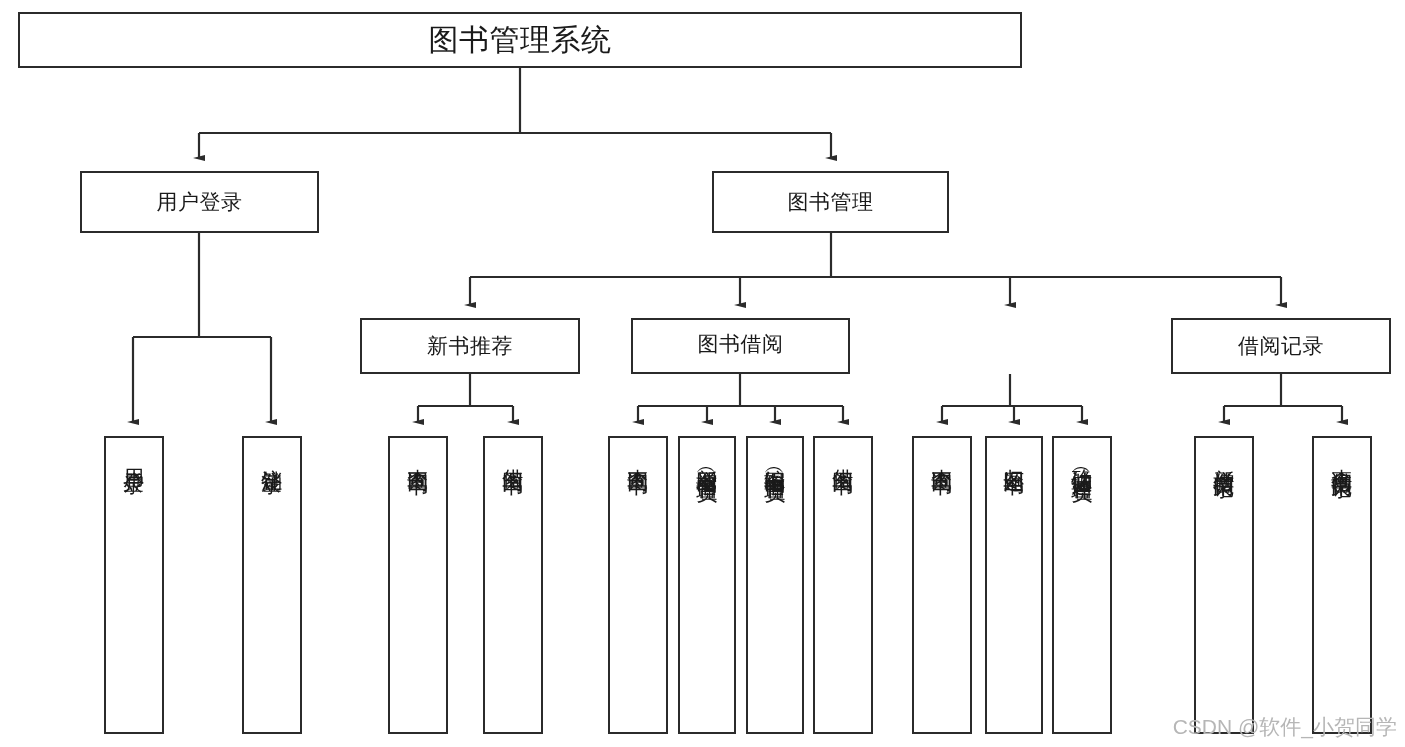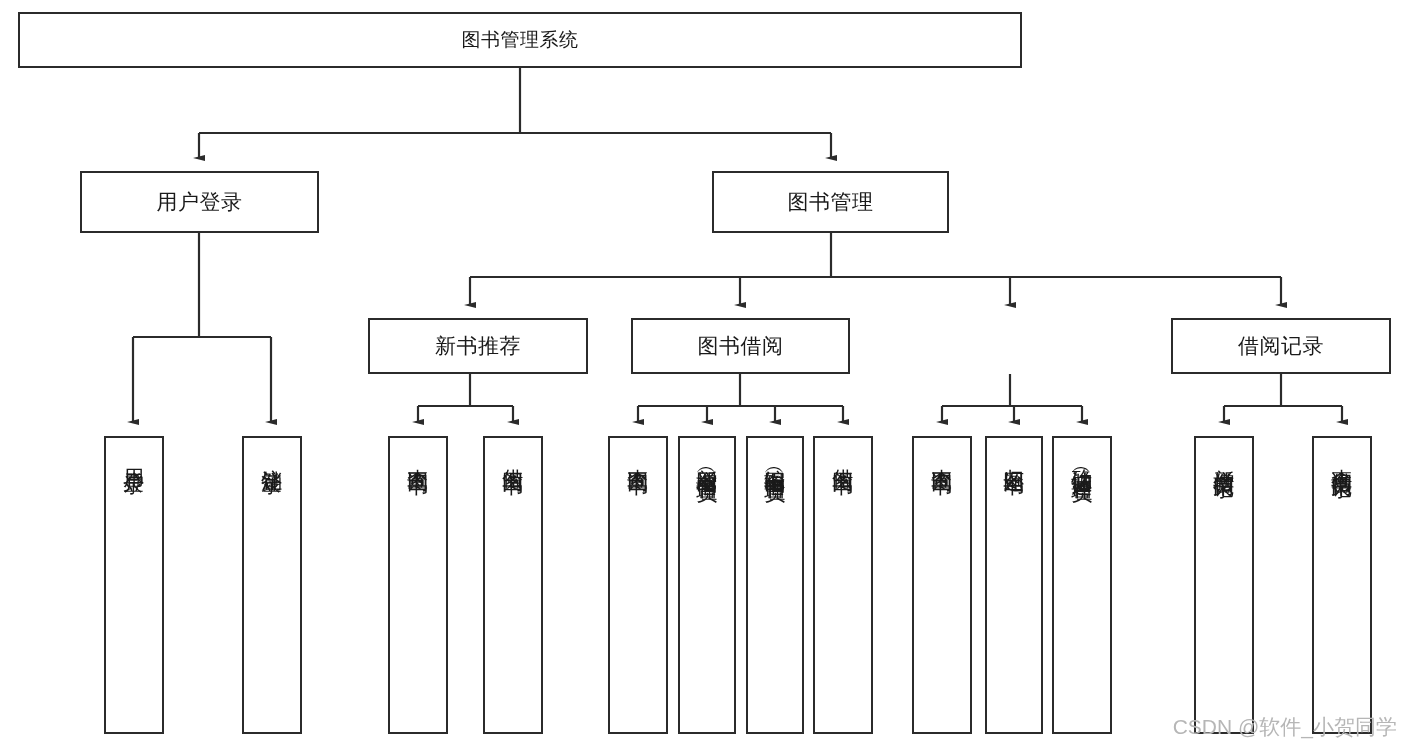--- a/index.html
+++ b/index.html
@@ -34,21 +34,21 @@
     align-items: center;
     justify-content: center;
     color: #1a1a1a;
   }
   .node .label {
     font-size: 21px;
     line-height: 1.15;
     letter-spacing: 0.5px;
     white-space: nowrap;
   }
-  .node.root .label { font-size: 19px; }
+  .node.root .label { font-size: 30px; }
   .node.vertical {
     align-items: flex-start;
     justify-content: center;
     padding-top: 14px;
   }
   .node.vertical .label {
     writing-mode: vertical-rl;
     text-orientation: upright;
     font-size: 21px;
     line-height: 1.22;
@@ -125,24 +125,24 @@
     <span class="label">图书管理系统</span>
   </div>
 
   <div class="node" style="left:80px; top:171px; width:239px; height:62px;">
     <span class="label">用户登录</span>
   </div>
   <div class="node" style="left:712px; top:171px; width:237px; height:62px;">
     <span class="label">图书管理</span>
   </div>
 
-  <div class="node" style="left:360px; top:318px; width:220px; height:56px;margin-left:8px;">
+  <div class="node" style="left:360px; top:318px; width:220px; height:56px;">
     <span class="label">新书推荐</span>
   </div>
-  <div class="node" style="left:631px; top:318px; width:219px; height:56px;">
+  <div class="node" style="left:631px; top:318px; width:219px; height:56px;font-family:Liberation Mono, monospace;">
     <span class="label">图书借阅</span>
   </div>
   <div class="node" style="left:1171px; top:318px; width:220px; height:56px;justify-content:center;">
     <span class="label">借阅记录</span>
   </div>
 
   <div class="node vertical" style="left:104px; top:436px; width:60px; height:298px;">
     <span class="label">用户登录</span>
   </div>
   <div class="node vertical" style="left:242px; top:436px; width:60px; height:298px;">

